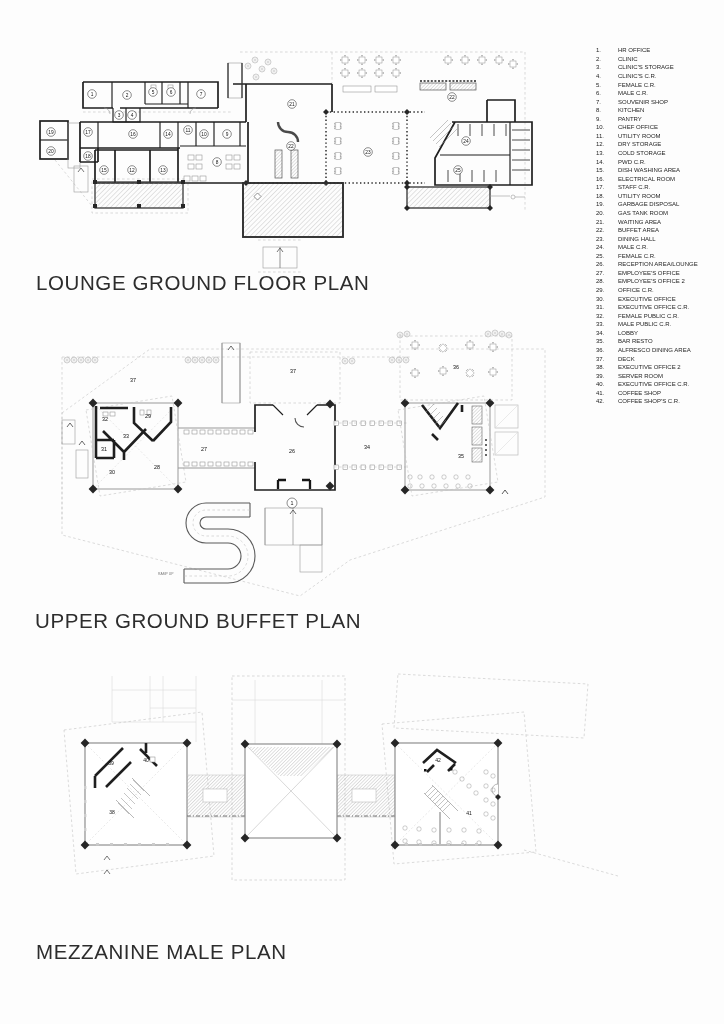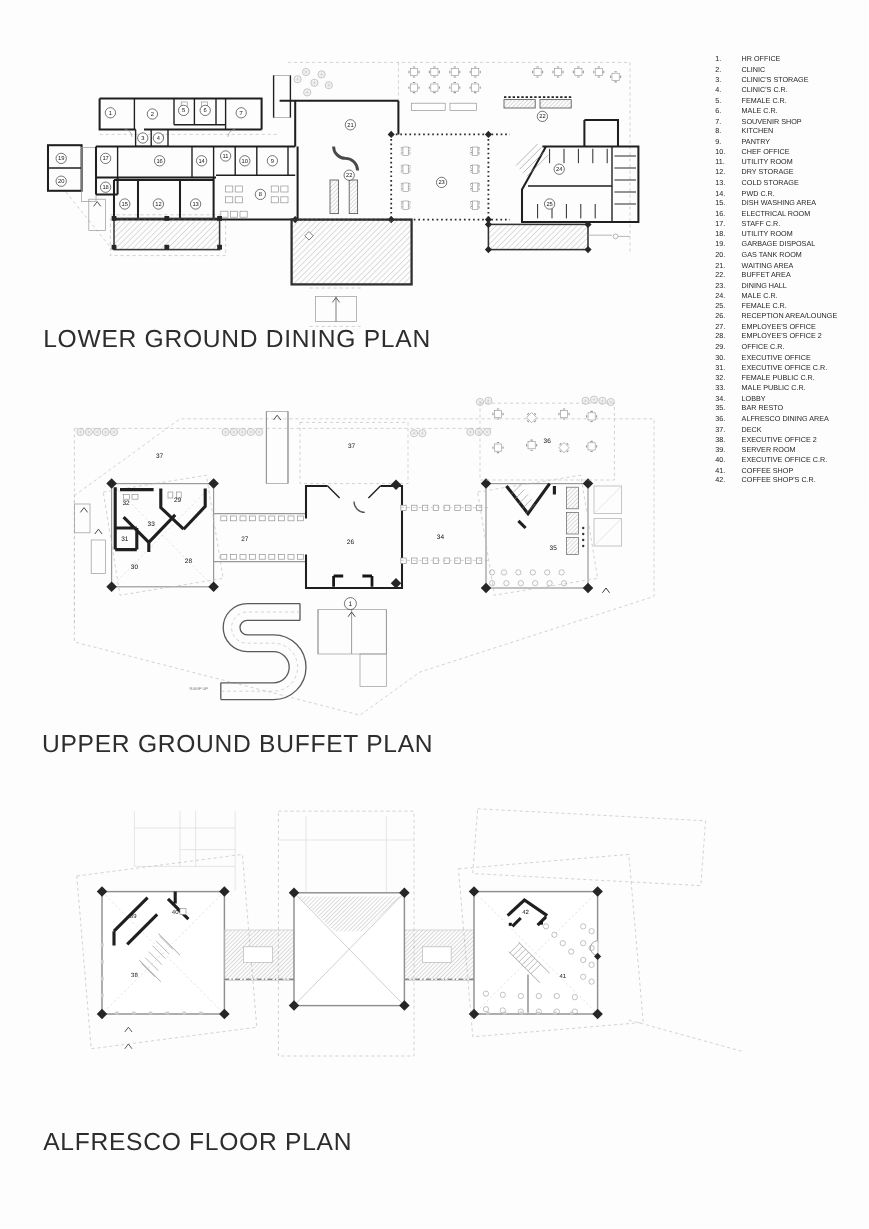--- a/index.html
+++ b/index.html
@@ -506,23 +506,23 @@
     <g id="labels-mezzanine">
           <text x="111" y="764.8" font-size="5" text-anchor="middle" fill="#111">39</text>
           <text x="146" y="761.8" font-size="5" text-anchor="middle" fill="#111">40</text>
           <text x="112" y="813.8" font-size="5" text-anchor="middle" fill="#111">38</text>
           <text x="438" y="761.8" font-size="5" text-anchor="middle" fill="#111">42</text>
           <text x="469" y="814.8" font-size="5" text-anchor="middle" fill="#111">41</text>
         </g>
   </g>
 </svg>
 
-<div class="plan-title" style="left:36px;top:271px">LOWER GROUND DINING PLAN</div>
+<div class="plan-title" style="left:36px;top:271px">LOUNGE GROUND FLOOR PLAN</div>
 <div class="plan-title" style="left:35px;top:609px">UPPER GROUND BUFFET PLAN</div>
-<div class="plan-title" style="left:36px;top:940px">ALFRESCO FLOOR PLAN</div>
+<div class="plan-title" style="left:36px;top:940px">MEZZANINE MALE PLAN</div>
 
 <div id="legend">
       <div class="lg-row">
         <span class="lg-num">1.</span>
         <span class="lg-label">HR OFFICE</span>
       </div>
       <div class="lg-row">
         <span class="lg-num">2.</span>
         <span class="lg-label">CLINIC</span>
       </div>

